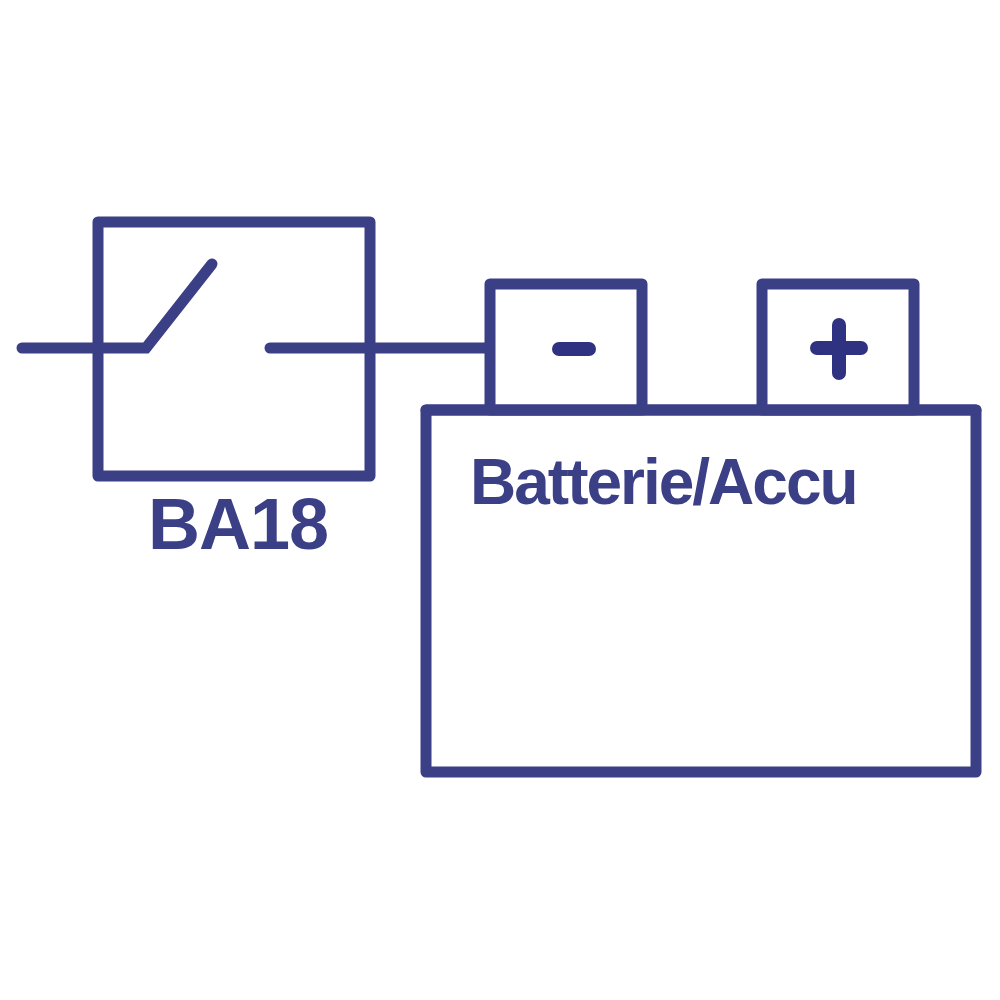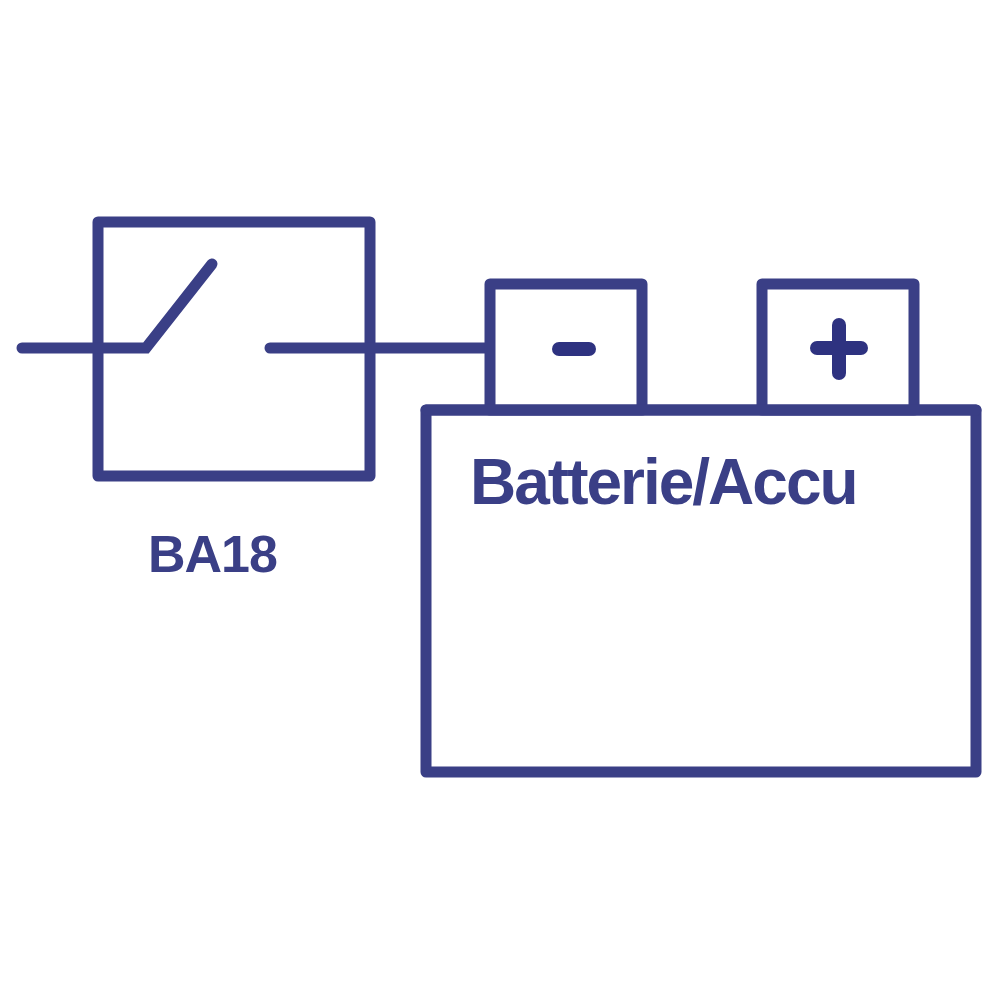--- a/index.html
+++ b/index.html
@@ -4,21 +4,21 @@
   <style>
     html, body { margin: 0; padding: 0; background: #ffffff; }
     body { width: 1000px; height: 1000px; position: relative; overflow: hidden; }
     #diagram { position: absolute; left: 0; top: 0; width: 1000px; height: 1000px; }
     .wire { stroke: #3a3f86; stroke-width: 11; stroke-linecap: round; fill: none; }
     .box { stroke: #3a3f86; stroke-width: 11; fill: #ffffff; stroke-linejoin: round; }
     .lbl {
       position: absolute; color: #3a3f86; font-family: "Liberation Sans", sans-serif;
       font-weight: bold; white-space: nowrap; line-height: 1;
     }
-    #label-ba18 { left: 148px; top: 528px; font-size: 52px; letter-spacing: -1px; }
+    #label-ba18 { left: 148px; top: 488px; font-size: 72px; letter-spacing: -1px; }
     #label-battery { left: 470px; top: 450px; font-size: 64px; letter-spacing: -2px; }
     #sym-minus { position: absolute; left: 552px; top: 342px; width: 44px; height: 14px; background: #2e3280; border-radius: 7px; }
     .plus-h { position: absolute; left: 810px; top: 341px; width: 58px; height: 14px; background: #2e3280; border-radius: 7px; }
     .plus-v { position: absolute; left: 832px; top: 318px; width: 14px; height: 62px; background: #2e3280; border-radius: 7px; }
   </style>
 </head>
 <body>
 
 <svg id="diagram" viewBox="0 0 1000 1000" xmlns="http://www.w3.org/2000/svg">
 

